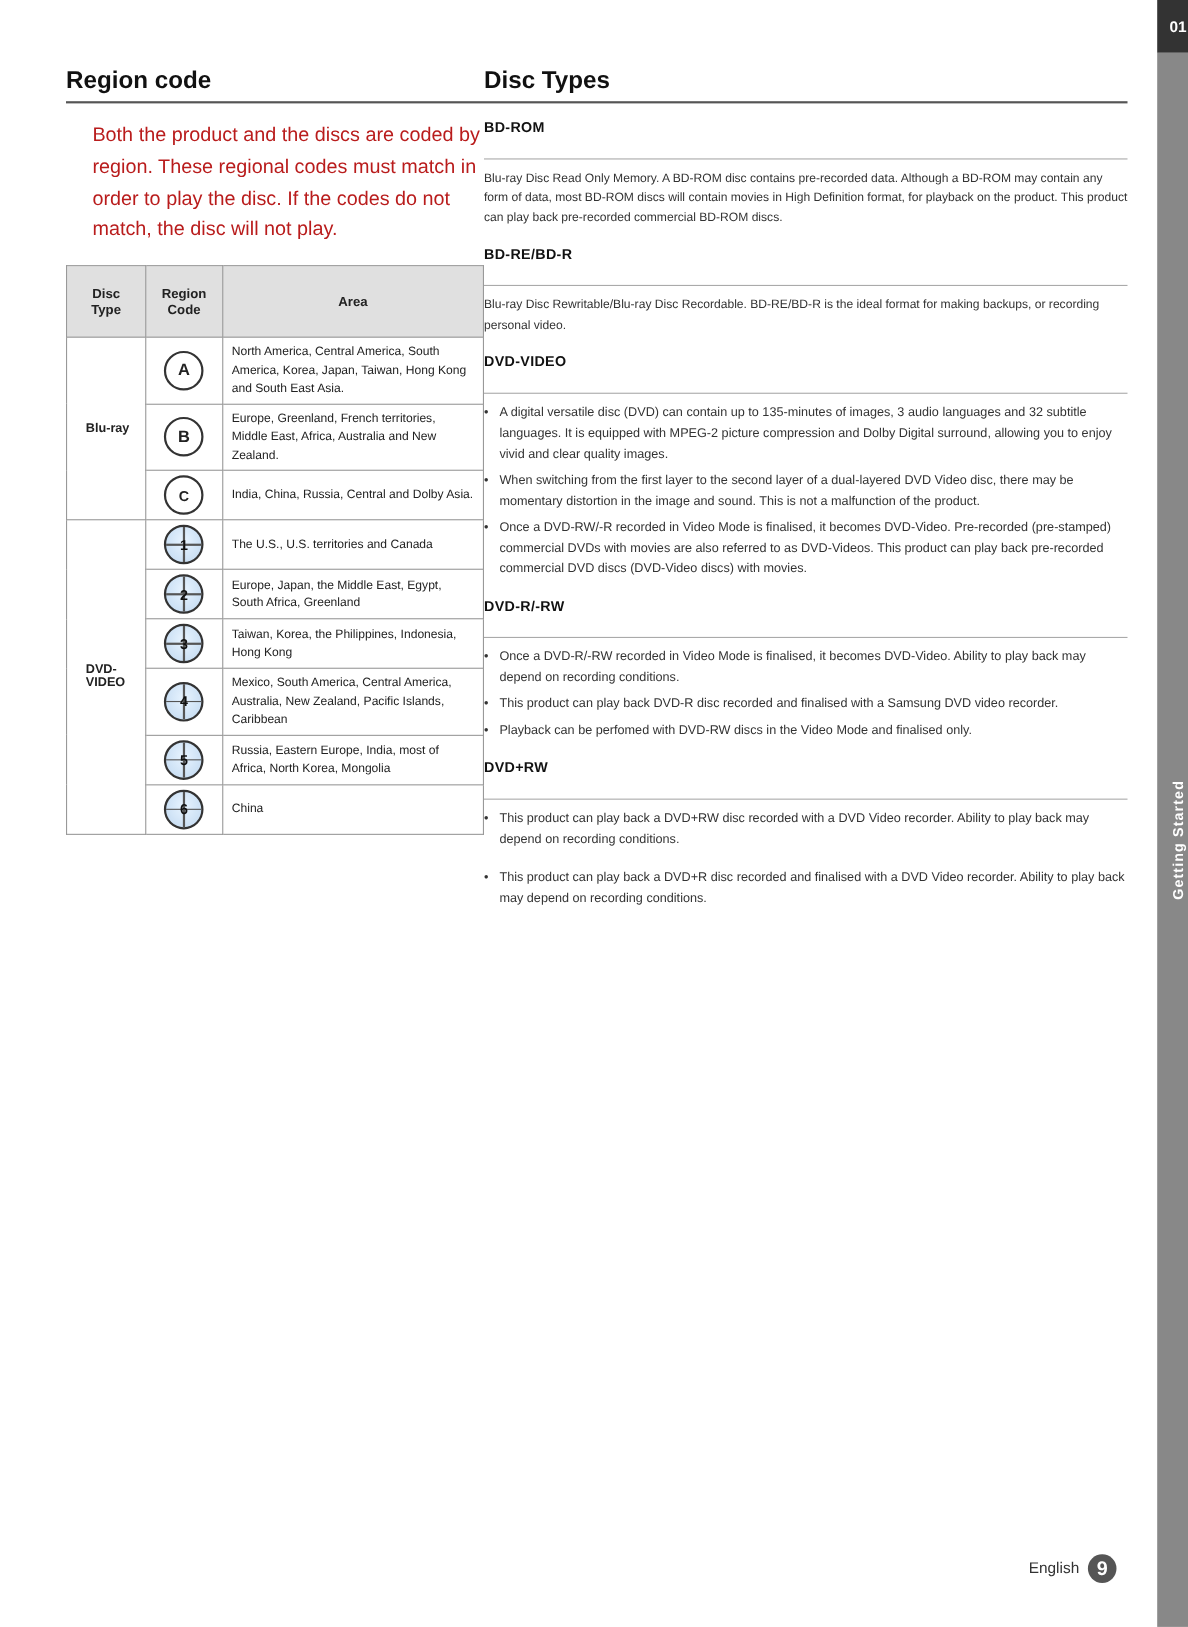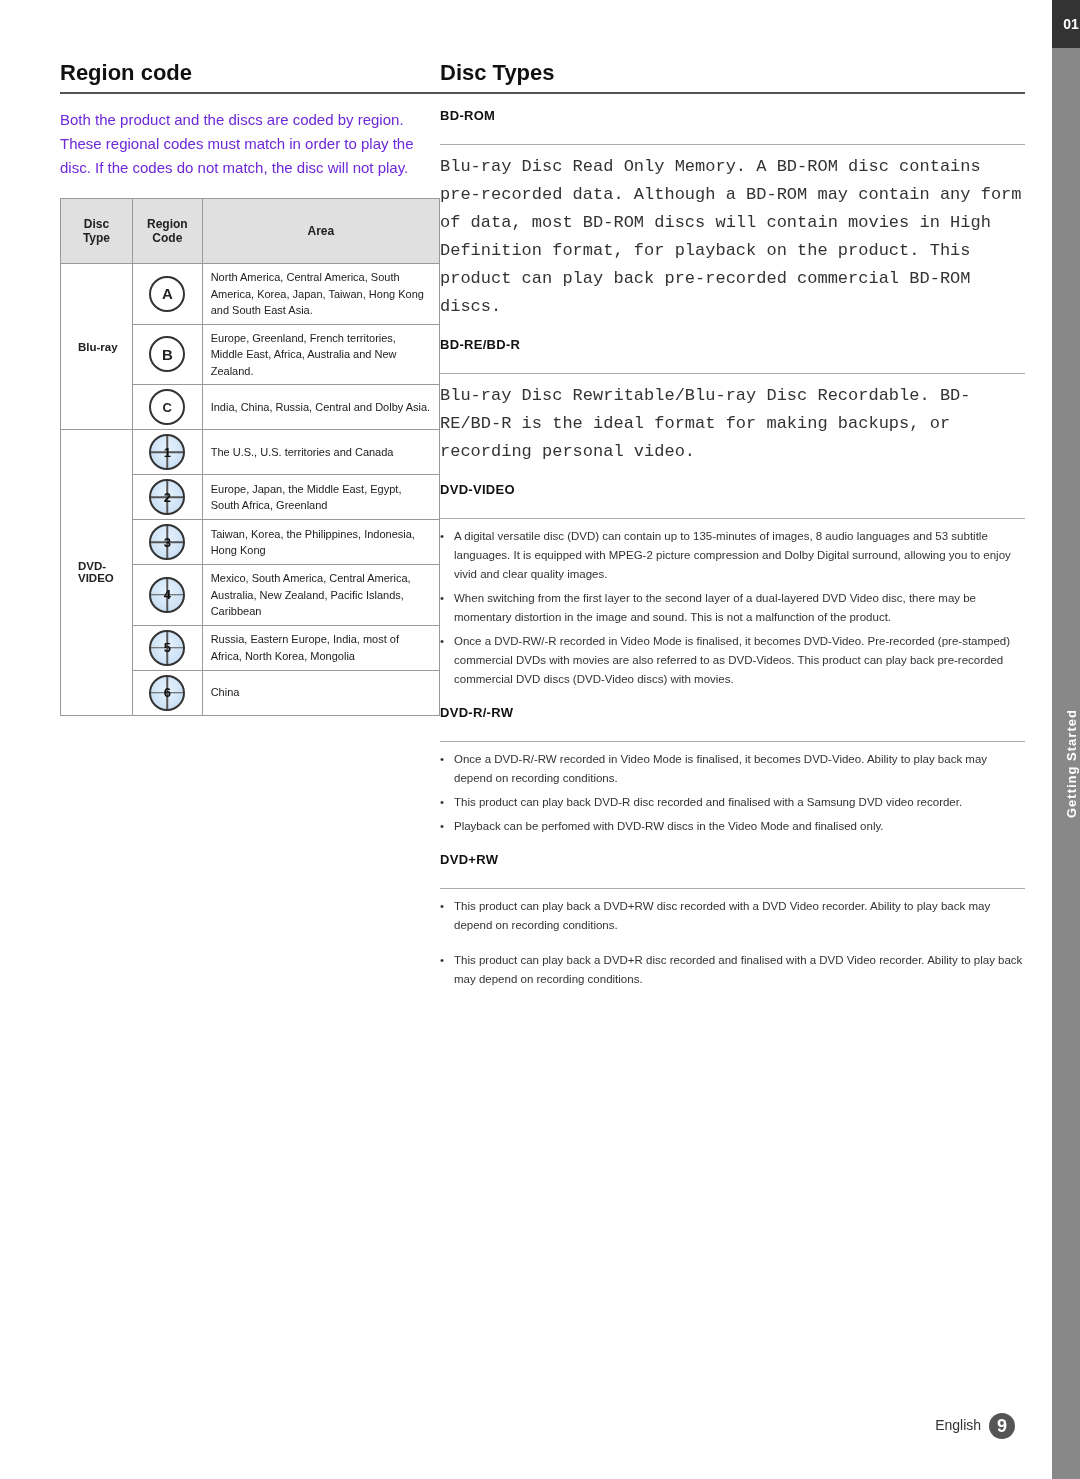--- a/index.html
+++ b/index.html
@@ -79,24 +79,25 @@
     .section-title {
       font-size: 22px;
       font-weight: bold;
       color: #111;
       border-bottom: 2px solid #555;
       padding-bottom: 6px;
       margin-bottom: 14px;
     }
 
     .intro-text {
-      font-size: 15px;
+      font-size: 18px;
       line-height: 1.6;
-      color: #6d28d9;
+      color: #b91c1c;
       margin-bottom: 18px;
+      margin-left: 24px;
     }
 
     
     .region-table {
       width: 100%;
       border-collapse: collapse;
       border: 1px solid #999;
     }
 
     .region-table th {
@@ -206,24 +207,23 @@
       font-weight: bold;
       color: #111;
       border-bottom: 1.5px solid #aaa;
       padding-bottom: 21px;
       margin-bottom: 8px;
       text-transform: uppercase;
       letter-spacing: 0.3px;
     }
 
     .disc-text {
-      font-size: 17px;
+      font-size: 11px;
       line-height: 1.65;
       color: #333;
-      font-family: Liberation Mono, monospace;
     }
 
     .disc-list {
       list-style: none;
       padding: 0;
     }
 
     .disc-list li {
       font-size: 11.5px;
       line-height: 1.65;
@@ -365,21 +365,21 @@
     </div>
 
     <div class="disc-section">
       <div class="disc-heading">BD-RE/BD-R</div>
       <p class="disc-text">Blu-ray Disc Rewritable/Blu-ray Disc Recordable. BD-RE/BD-R is the ideal format for making backups, or recording personal video.</p>
     </div>
 
     <div class="disc-section">
       <div class="disc-heading">DVD-VIDEO</div>
       <ul class="disc-list">
-        <li>A digital versatile disc (DVD) can contain up to 135-minutes of images, 8 audio languages and 53 subtitle languages. It is equipped with MPEG-2 picture compression and Dolby Digital surround, allowing you to enjoy vivid and clear quality images.</li>
+        <li>A digital versatile disc (DVD) can contain up to 135-minutes of images, 3 audio languages and 32 subtitle languages. It is equipped with MPEG-2 picture compression and Dolby Digital surround, allowing you to enjoy vivid and clear quality images.</li>
         <li>When switching from the first layer to the second layer of a dual-layered DVD Video disc, there may be momentary distortion in the image and sound. This is not a malfunction of the product.</li>
         <li>Once a DVD-RW/-R recorded in Video Mode is finalised, it becomes DVD-Video. Pre-recorded (pre-stamped) commercial DVDs with movies are also referred to as DVD-Videos. This product can play back pre-recorded commercial DVD discs (DVD-Video discs) with movies.</li>
       </ul>
     </div>
 
     <div class="disc-section">
       <div class="disc-heading">DVD-R/-RW</div>
       <ul class="disc-list">
         <li>Once a DVD-R/-RW recorded in Video Mode is finalised, it becomes DVD-Video. Ability to play back may depend on recording conditions.</li>
         <li>This product can play back DVD-R disc recorded and finalised with a Samsung DVD video recorder.</li>

